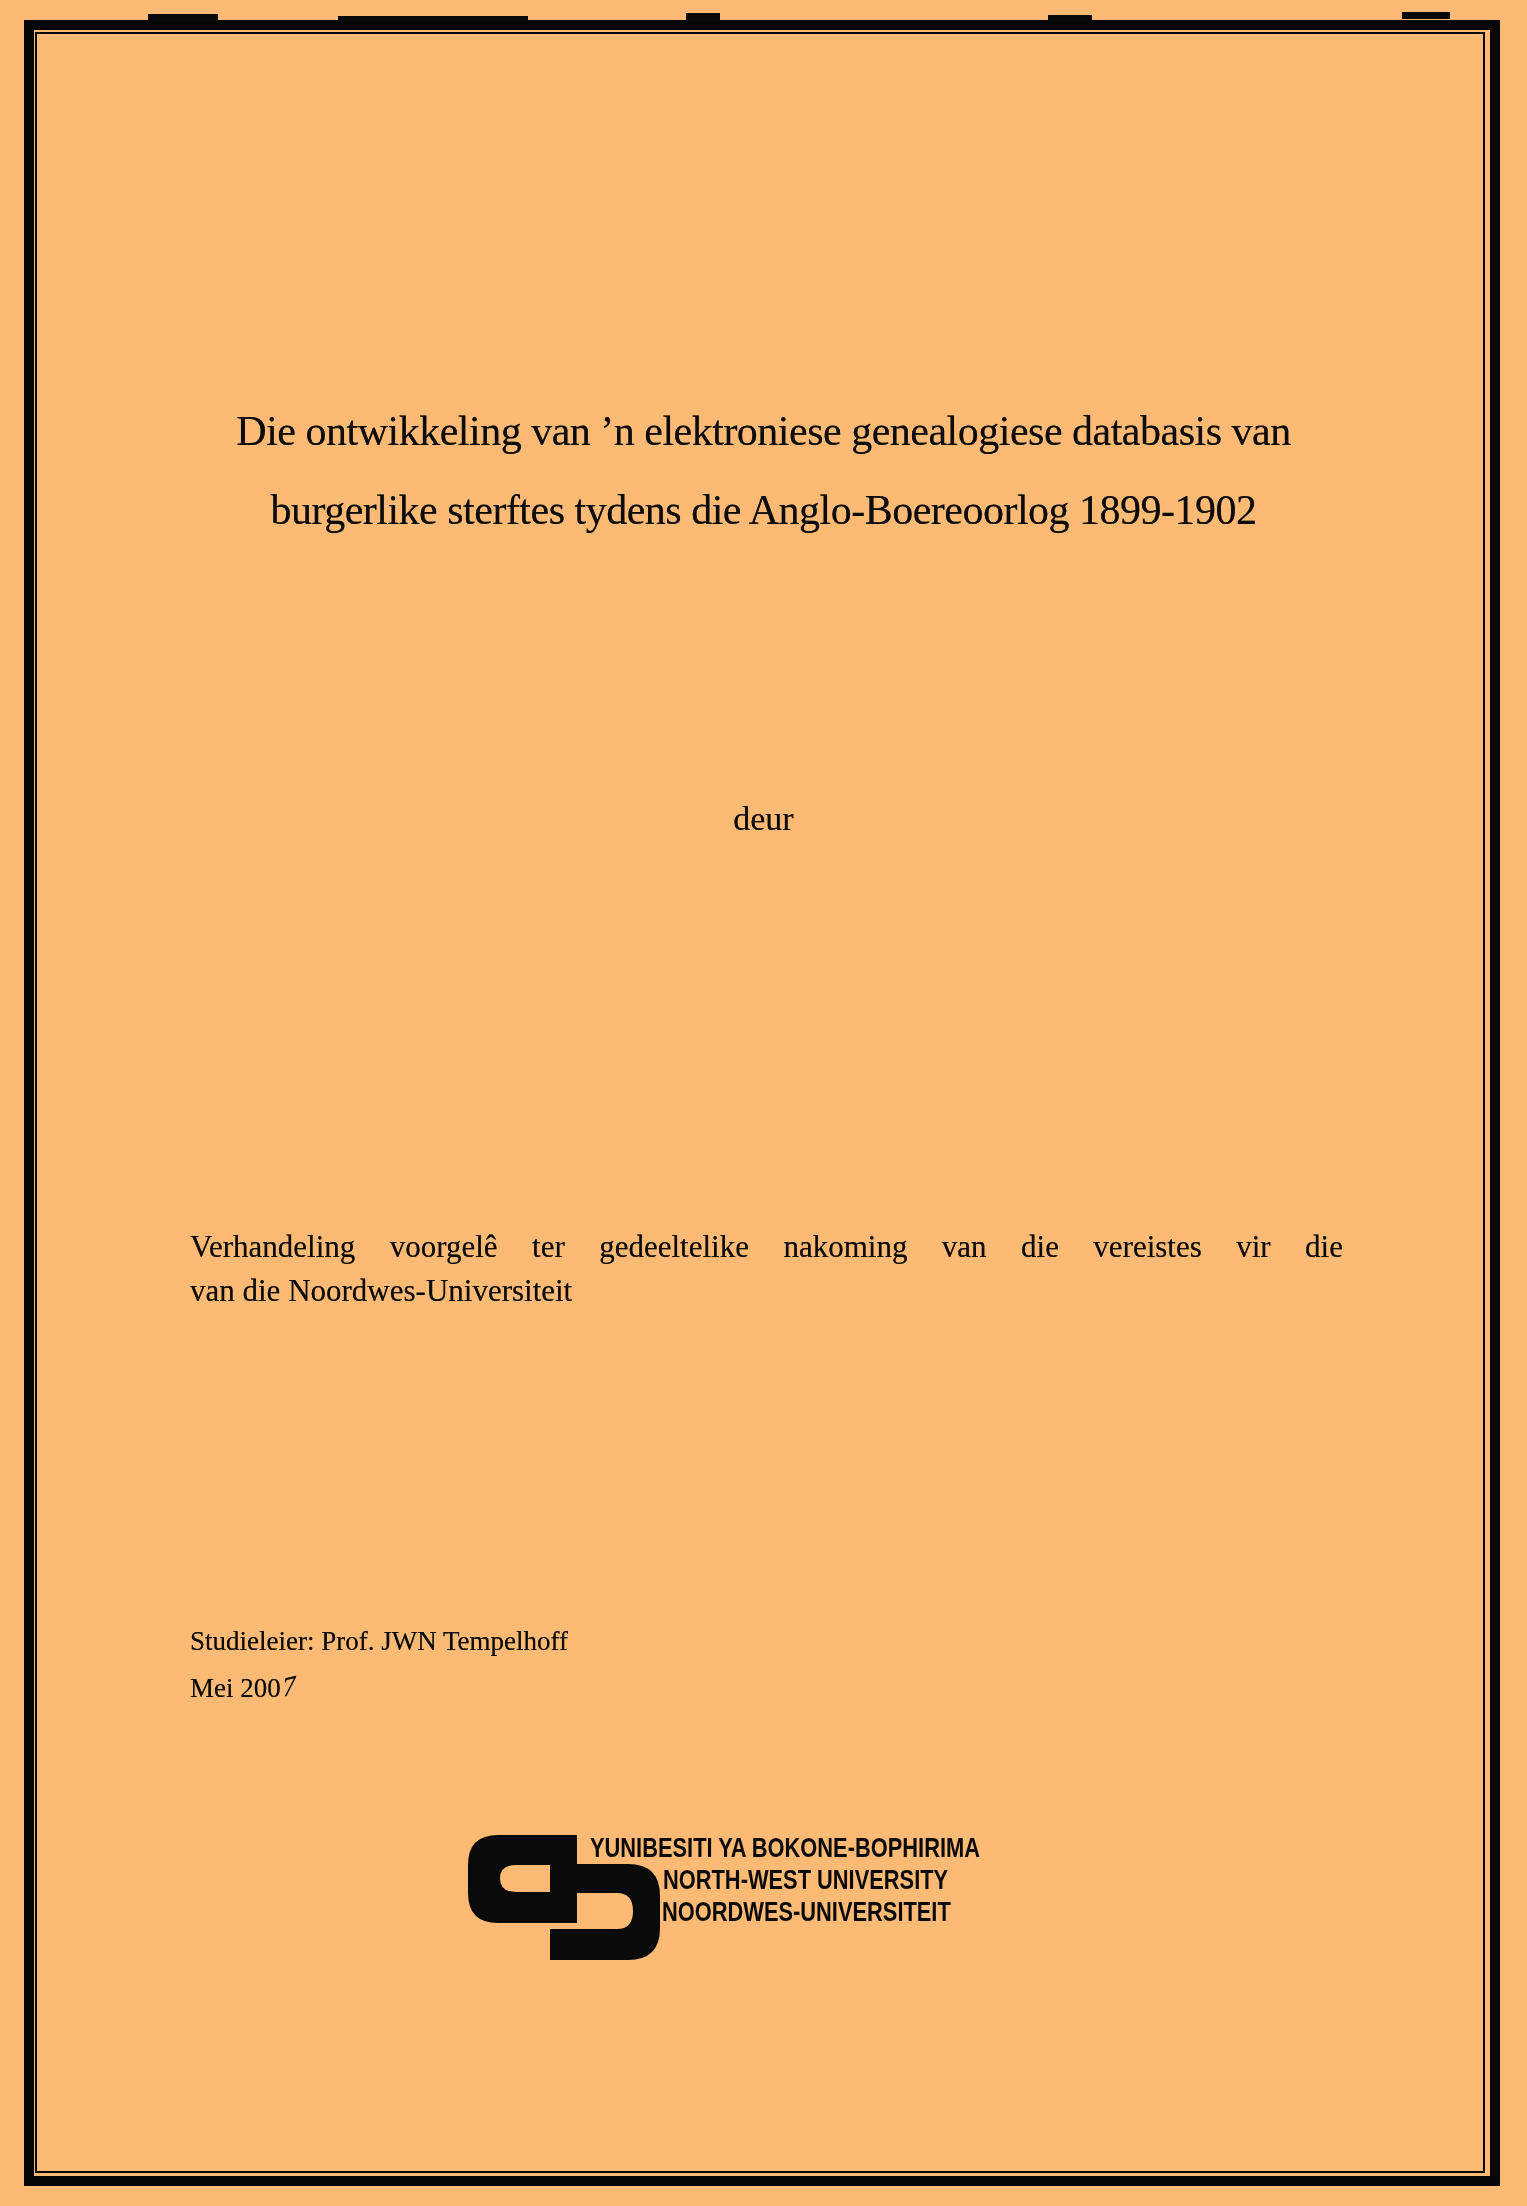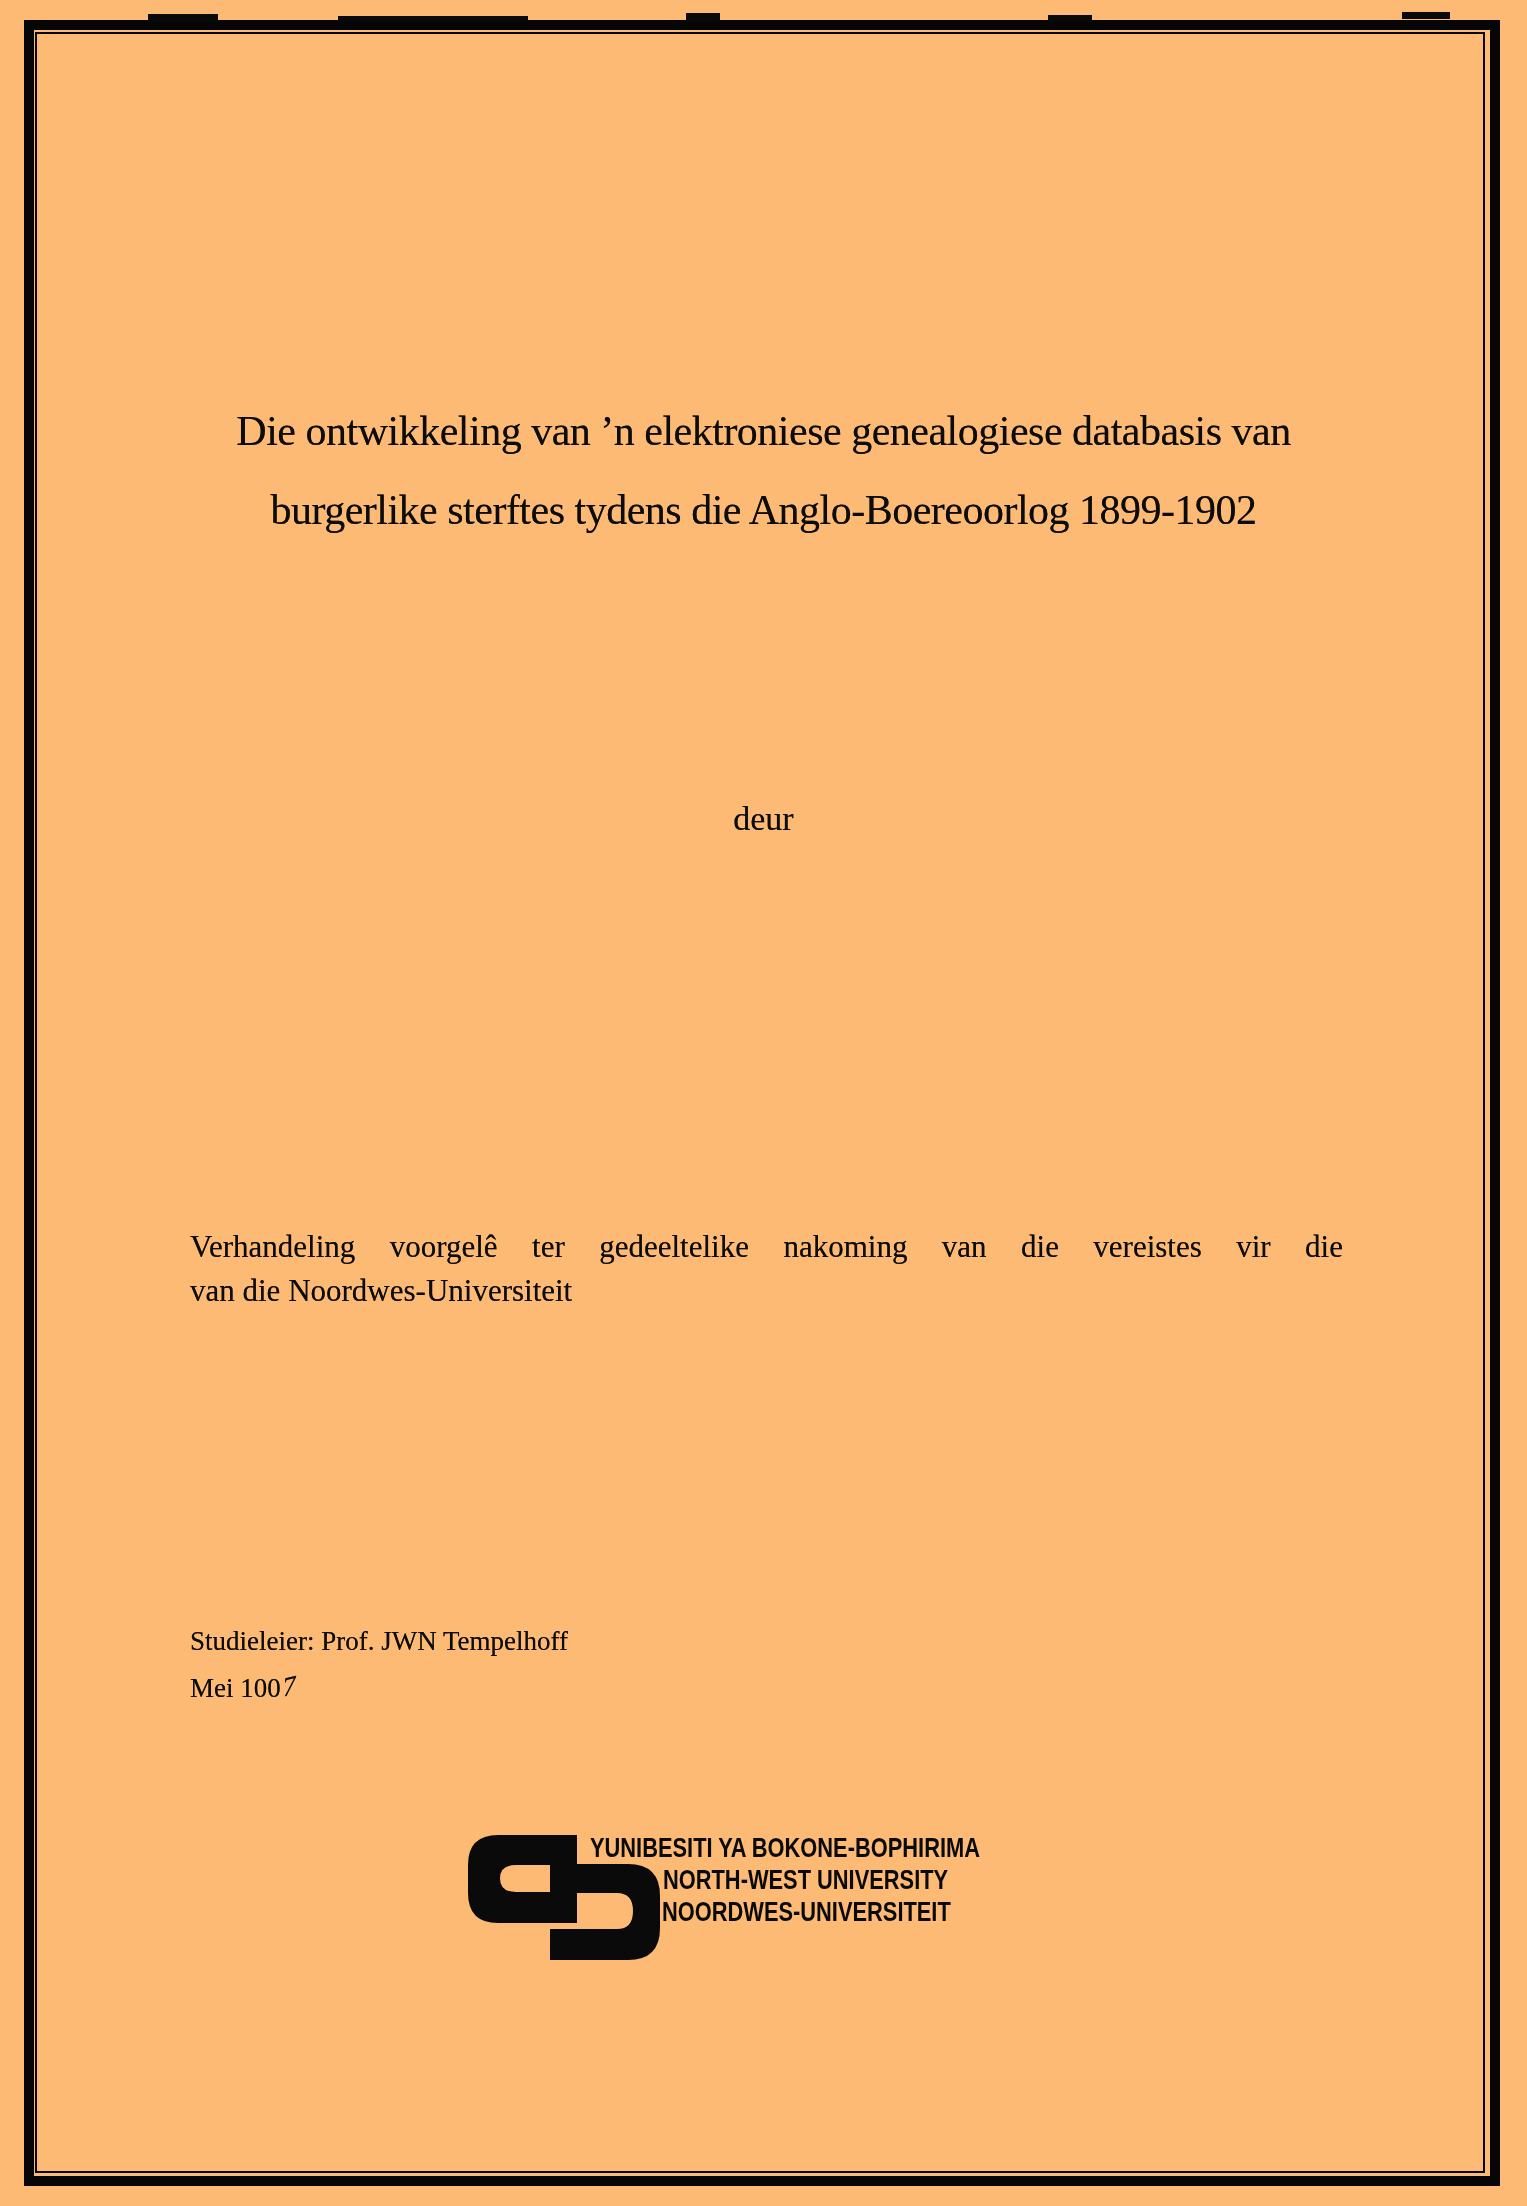--- a/index.html
+++ b/index.html
@@ -120,21 +120,21 @@
   <div class="byline serif-ink">deur</div>
 
 
   <div class="statement serif-ink">
     <div class="line-justified">Verhandeling voorgelê ter gedeeltelike nakoming van die vereistes vir die</div>
     <div>van die Noordwes-Universiteit</div>
   </div>
 
   <div class="supervisor-block serif-ink">
     <div>Studieleier: Prof. JWN Tempelhoff</div>
-    <div><span>Mei 100</span><span class="seven">7</span></div>
+    <div><span>Mei 200</span><span class="seven">7</span></div>
   </div>
 
   <div class="logo">
     <svg width="210" height="140" viewBox="0 0 210 140">
 
       <path fill="#0a0a0a" d="M 117,8 L 38,8 Q 8,8 8,38 L 8,66 Q 8,96 38,96 L 117,96 L 117,65 L 56,65 Q 40,65 40,51.5 Q 40,38 56,38 L 117,38 Z"></path>
 
       <path fill="#0a0a0a" d="M 90,37 L 168,37 Q 200,37 200,69 L 200,101 Q 200,133 168,133 L 90,133 L 90,102 L 157,102 Q 173,102 173,84 Q 173,66 157,66 L 90,66 Z"></path>
     </svg>
     <div class="logo-text-line logo-l1">YUNIBESITI YA BOKONE-BOPHIRIMA</div>

